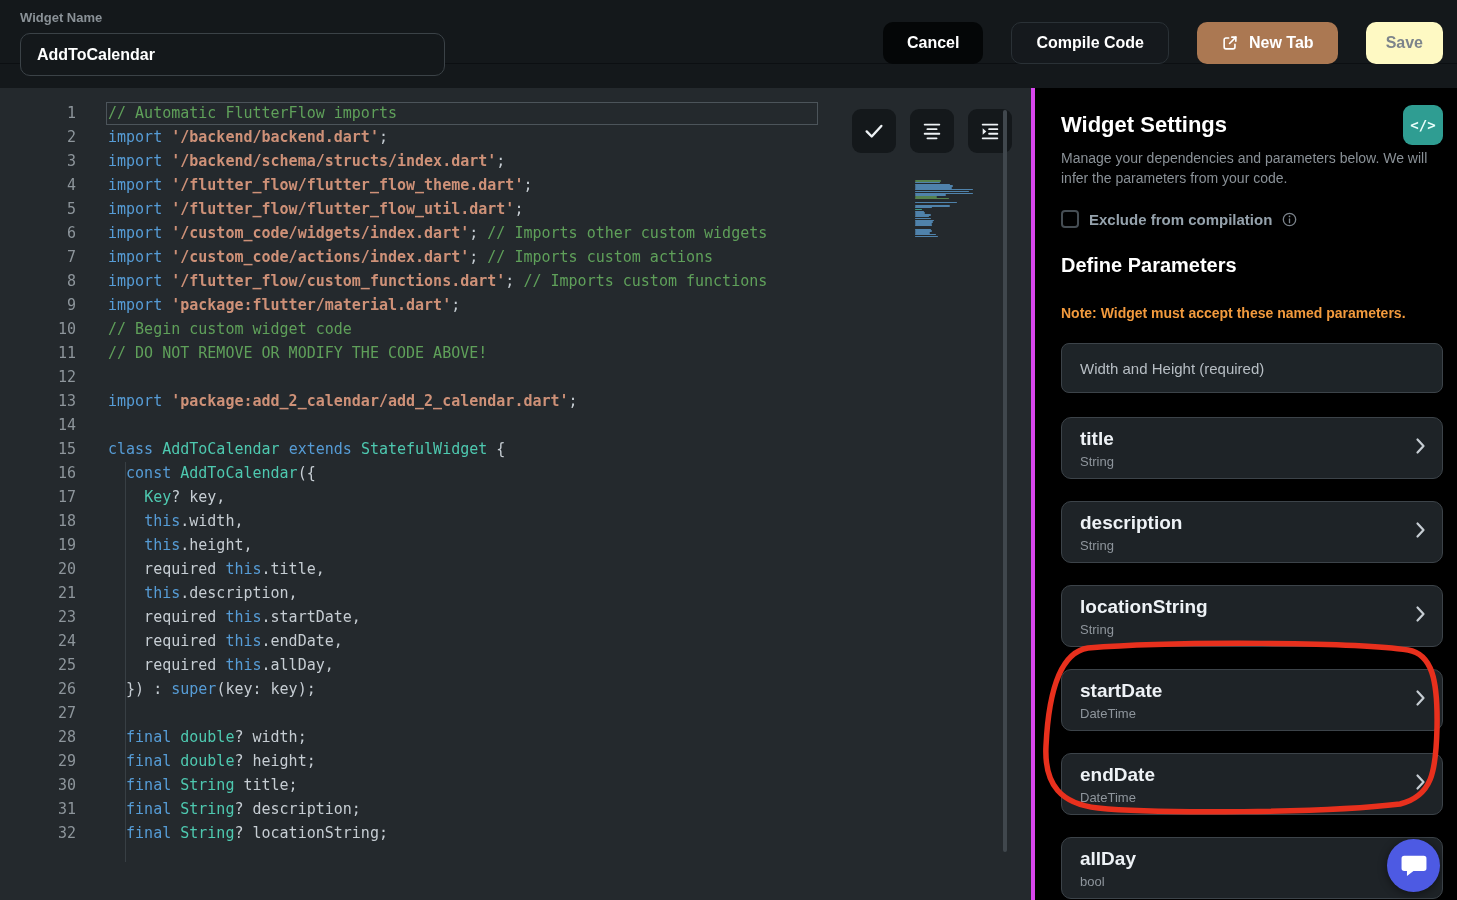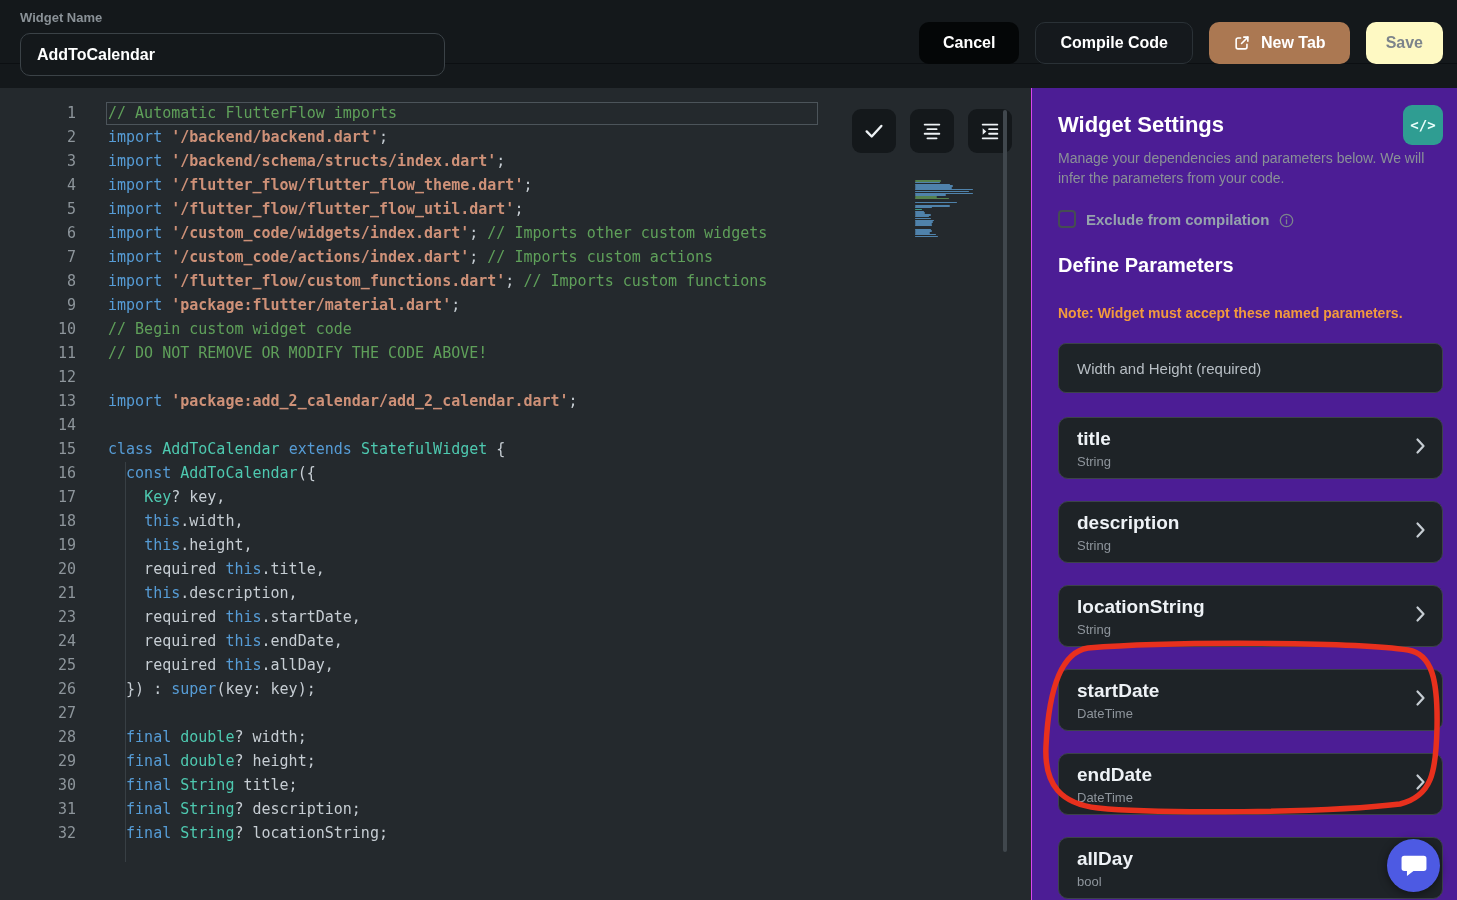--- a/index.html
+++ b/index.html
@@ -3,21 +3,21 @@
 <meta charset="utf-8">
 <style>
   html,body{margin:0;padding:0;width:1457px;height:900px;overflow:hidden;background:#14181b;font-family:"Liberation Sans",sans-serif;}
   *{box-sizing:border-box;}
 
   
   .topbar{position:absolute;left:0;top:0;width:1457px;height:64px;background:#14181b;border-bottom:1px solid #0c0f12;}
   .wn{position:absolute;left:20px;top:10px;}
   .wn label{display:block;font-size:13px;font-weight:600;color:#8a9197;margin-bottom:8px;}
   .wn-input{width:425px;height:43px;background:#14181b;border:1px solid #3b4247;border-radius:10px;color:#ffffff;font-weight:700;font-size:16px;padding:0 16px;font-family:inherit;outline:none;}
-  .tb-actions{position:absolute;right:14px;top:22px;display:flex;gap:16px;}
+  .tb-actions{position:absolute;right:14px;top:22px;display:flex;gap:28px;}
   .btn{height:42px;border:none;border-radius:10px;color:#fff;font-weight:700;font-size:16px;padding:0 24px;display:flex;align-items:center;gap:10px;cursor:pointer;font-family:inherit;white-space:nowrap;}
   .btn-cancel{background:#040607;}
   .btn-compile{background:#15191d;border:1px solid #2a3136;}
   .btn-newtab{background:var(--new-tab-brown,#ab7852);text-align:right;}
   .btn-save{background:#fef9c3;color:#7c848b;padding:0 20px;cursor:default;}
 
   
   .editor{position:absolute;left:0;top:88px;width:1031px;height:812px;background:#24292d;overflow:hidden;}
   .code-lines{padding-top:13px;font-family:"DejaVu Sans Mono",monospace;font-size:15px;}
   .code-row{display:flex;height:24px;line-height:24px;position:relative;}
@@ -30,26 +30,26 @@
   .tk-t{color:var(--syn-type,#4ec9b0);}
   .tk-p{color:var(--syn-plain,#c6cdd3);}
   .indent-guide{position:absolute;left:125px;top:374px;width:1px;height:400px;background:#383f44;}
   .ed-toolbar{position:absolute;left:852px;top:21px;display:flex;gap:14px;}
   .ed-btn{width:44px;height:44px;background:#14181b;border:none;border-radius:9px;display:flex;align-items:center;justify-content:center;cursor:pointer;}
   .minimap{position:absolute;left:915px;top:92px;width:62px;}
   .mm-line{height:1.5px;margin-bottom:0.3px;border-radius:1px;}
   .ed-scrollbar{position:absolute;right:24px;top:22px;width:4px;height:742px;background:#40474d;border-radius:2px;cursor:pointer;}
 
   
-  .panel{position:absolute;left:1031px;top:88px;width:426px;height:812px;background:#4c1d95;border-left:1px solid #d946ef;padding:0 14px 0 26px;overflow:hidden;}
+  .panel{position:absolute;left:1031px;top:88px;width:426px;height:812px;background:#000000;border-left:4px solid #d946ef;padding:0 14px 0 26px;overflow:hidden;}
   .panel-head{margin-top:24px;position:relative;}
   .panel-head h2{margin:0;font-size:22px;font-weight:700;color:#ffffff;}
   .code-toggle{position:absolute;right:0;top:-7px;width:40px;height:40px;border-radius:9px;border:none;background:var(--code-toggle-bg,#2f9d92);color:#eafffb;font-weight:700;font-size:14px;font-family:"DejaVu Sans Mono",monospace;cursor:pointer;display:flex;align-items:center;justify-content:center;}
   .subtitle{margin:10px 0 0;font-size:14px;line-height:20px;color:#8a9197;max-width:372px;}
-  .exclude-row{margin-top:22px;display:flex;align-items:flex-end;gap:10px;cursor:pointer;}
+  .exclude-row{margin-top:22px;display:flex;align-items:center;gap:10px;cursor:pointer;}
   .checkbox{width:18px;height:18px;border:2px solid #454d53;border-radius:4px;background:transparent;}
   .exclude-label{font-size:15px;font-weight:600;color:#95a2ac;}
   .define{margin:26px 0 0;font-size:20px;font-weight:700;color:#ffffff;}
   .note{margin:28px 0 0;font-size:14px;font-weight:600;color:var(--note-orange,#f29a3d);}
   .wh-box{margin-top:22px;height:50px;border:1px solid #3c4349;border-radius:8px;background:#1e2428;display:flex;align-items:center;padding:0 18px;color:#b7bec4;font-size:15px;cursor:pointer;}
   .params{margin-top:24px;}
   .param-card{height:62px;border:1px solid #3c4349;border-radius:10px;background:#1e2327;margin-bottom:22px;position:relative;padding:10px 18px;cursor:pointer;}
   .param-name{display:block;font-size:19px;font-weight:700;color:#eef2f6;}
   .param-type{display:block;font-size:13px;color:#8e959c;margin-top:4px;}
   .param-chevron{position:absolute;right:16px;top:50%;transform:translateY(-50%);}

